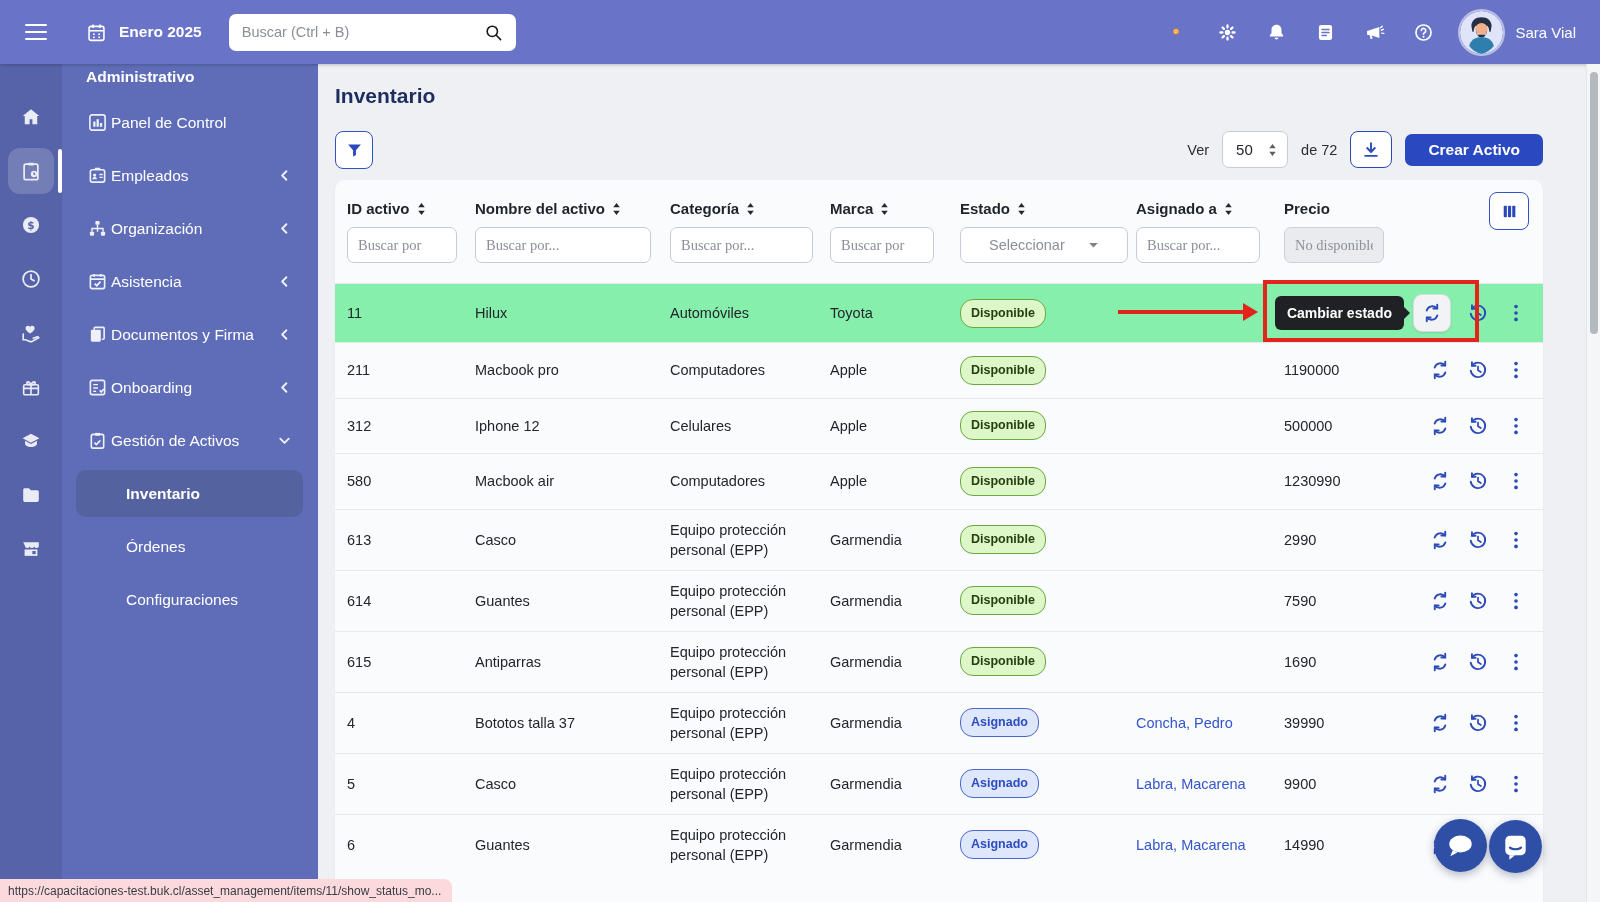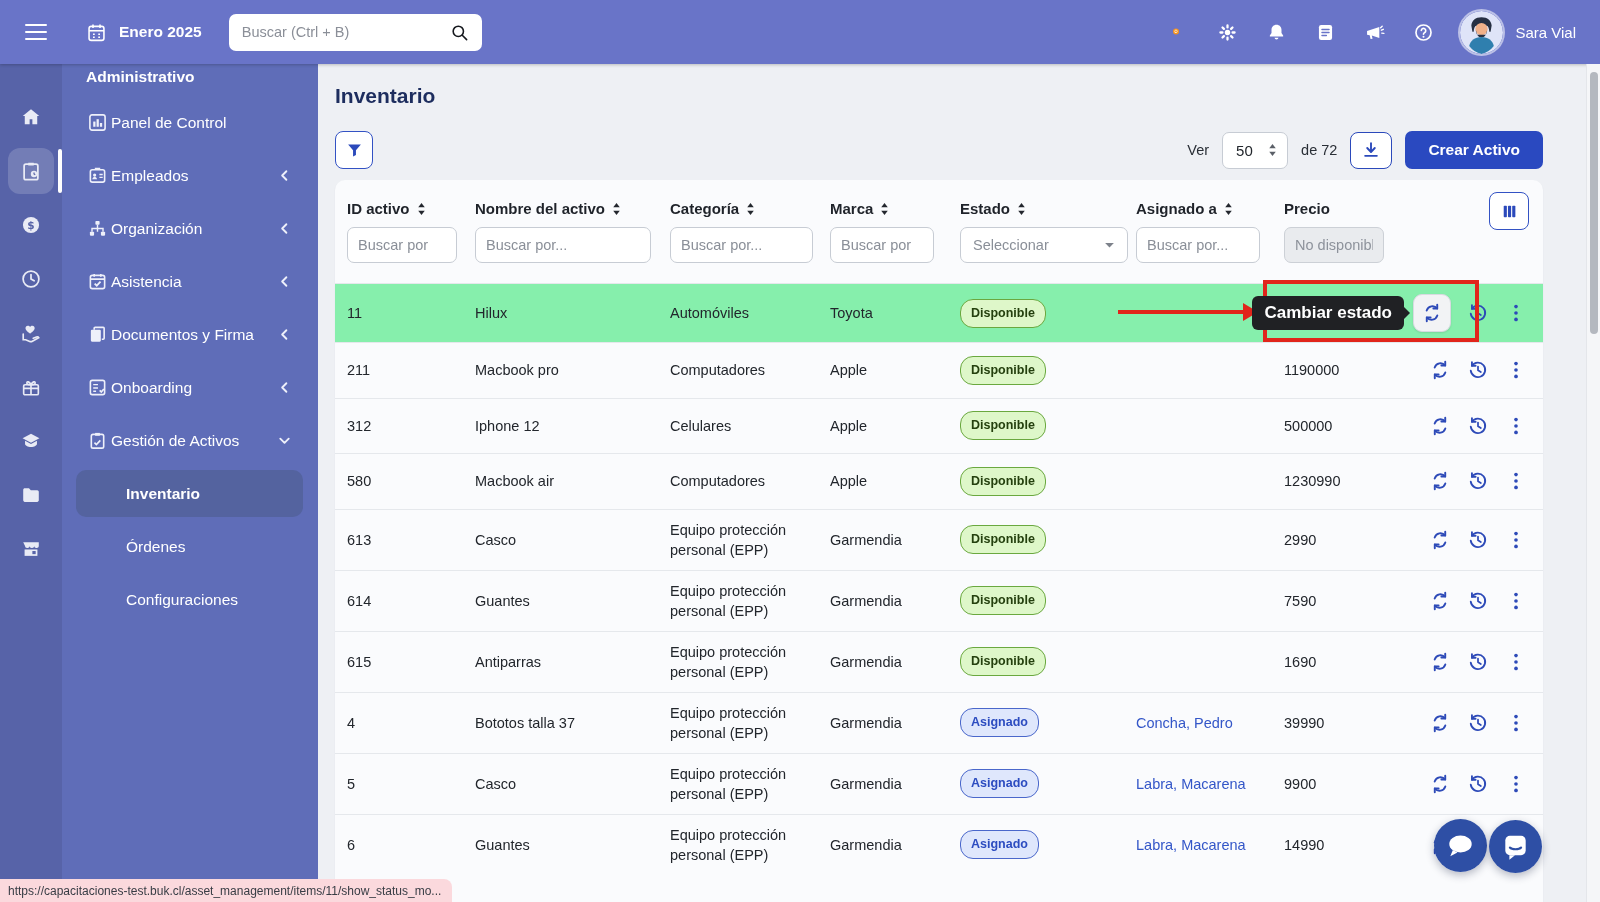--- a/index.html
+++ b/index.html
@@ -14,21 +14,21 @@
   .ic svg { width:100%; height:100%; display:block; }
 
   
   .topbar { position:absolute; top:0; left:0; width:1600px; height:64px; background:#6974c8;
             display:flex; align-items:center; z-index:30; box-shadow:0 1px 3px rgba(0,0,0,.22); }
   .hamburger { margin-left:25px; cursor:pointer; }
   .hamburger div { width:22px; height:2.6px; background:#fff; border-radius:2px; margin:4.6px 0; }
   .date-group { margin-left:39px; display:flex; align-items:center; gap:12px; color:#fff;
                 font-size:15.5px; font-weight:700; cursor:pointer; }
   .date-group .ic { width:21px; height:21px; color:#fff; }
-  .searchbox { margin-left:27px; width:253px; height:37px; background:#fff; border-radius:7px;
+  .searchbox { margin-left:27px; width:287px; height:37px; background:#fff; border-radius:7px;
                display:flex; align-items:center; padding:0 13px; }
   .searchbox input { border:none; outline:none; flex:1; font-size:14.5px; color:#333; background:transparent; }
   .searchbox input::placeholder { color:#8b8f98; }
   .searchbox .ic { width:19px; height:19px; color:#15181d; cursor:pointer; }
   .topbar-right { margin-left:auto; display:flex; align-items:center; margin-right:24px; }
   .tb-ic { width:21px; height:21px; color:#fff; margin-left:28px; cursor:pointer; }
   .tb-ic.badge { width:26px; height:26px; }
   .avatar { width:43px; height:43px; margin-left:26px; border-radius:50%; overflow:hidden; cursor:pointer;
             box-shadow:0 0 0 2px rgba(255,255,255,.55); }
   .username { color:#fff; font-size:15px; margin-left:12px; }
@@ -65,66 +65,66 @@
   .filter-btn .ic { width:17px; height:17px; }
   .controls { position:absolute; top:67px; right:57px; display:flex; align-items:center; gap:13px; }
   .ctl-label { font-size:14.5px; color:#2a2f36; }
   .select-50 { width:66px; height:37px; border:1px solid #c7ccd4; border-radius:7px; background:#fff;
                display:flex; align-items:center; justify-content:space-between; padding:0 9px 0 13px;
                font-size:15px; cursor:pointer; }
   .select-50 .ic { width:11px; height:14px; color:#5b6068; }
   .dl-btn { width:42px; height:37px; border:1.5px solid #2b49bb; border-radius:8px; background:#fff;
             color:#2b49bb; display:flex; align-items:center; justify-content:center; cursor:pointer; }
   .dl-btn .ic { width:18px; height:18px; }
-  .create-btn { height:38px; padding:0 23px; background:#2a49c0; color:#fff; border:none; border-radius:7px;
+  .create-btn { height:32px; padding:0 23px; background:#2a49c0; color:#fff; border:none; border-radius:7px;
                 font-weight:700; font-size:15.5px; display:flex; align-items:center; cursor:pointer;
                 font-family:inherit; }
 
   
   .card { position:absolute; left:17px; top:116px; width:1208px; bottom:-12px; background:#fafbfd;
           border-radius:10px; box-shadow:0 1px 2px rgba(30,40,60,.06); }
   .cols-btn { position:absolute; top:12px; right:14px; width:40px; height:38px; background:#fff;
               border:1.5px solid #3352c4; border-radius:8px; display:flex; align-items:center; justify-content:center;
               color:#2b49bb; cursor:pointer; }
   .cols-btn .ic { width:17px; height:17px; }
   .tgrid { display:grid; grid-template-columns:128px 195px 160px 130px 176px 148px 125px minmax(0,1fr);
            padding:0 14px 0 12px; align-items:center; }
   .thead { padding-top:20px; }
   .th { display:flex; align-items:center; gap:6px; font-size:15px; font-weight:700; color:#1f232a; cursor:pointer; }
   .th .ic { width:11px; height:14px; color:#23272e; }
   .th.nosort { cursor:default; }
   .tfilters { margin:10px 0 20px; }
   .tfilters input { height:36px; border:1px solid #c7ccd4; border-radius:7px; padding:0 10px;
-                    font-size:14.5px; color:#333; background:#fff; font-family:Liberation Sans, sans-serif; outline:none; }
+                    font-size:14.5px; color:#333; background:#fff; font-family:Liberation Serif, serif; outline:none; }
   .tfilters input::placeholder { color:#8a8f98; }
   .f-id input{ width:110px } .f-name input{ width:176px } .f-cat input{ width:143px } .f-brand input{ width:104px }
   .f-assigned input{ width:124px }
   .fselect { width:168px; height:36px; border:1px solid #c7ccd4; border-radius:7px; background:#fff;
-             display:flex; align-items:center; justify-content:space-between; padding:0 12px;
+             display:flex; align-items:center; justify-content:space-between; padding:0 28px;
              color:#8a8f98; font-size:14.5px; cursor:pointer;gap:23px; }
   .fselect .ic { width:11px; height:7px; color:#7d828b; }
   .f-price input:disabled { background:#e9ebee; color:#8d929b; border-color:#ccd0d6; width:100px; }
 
   .tbody .trow { border-top:1px solid #e5e8ec; min-height:55.5px; padding:10px 14px 10px 12px;
                  font-size:14.5px; color:#22262c; line-height:20px; position:relative; }
   .trow .cell-cat { padding-right:26px; }
   .badge { display:inline-block; padding:3px 10px 4px; border-radius:13px; font-size:12.5px; font-weight:700; }
   .badge-green { background:#def7c9; border:1.5px solid #6aa83f; color:#24400e; }
   .badge-blue  { background:#dfe7fc; border:1.5px solid #4a67cb; color:#2c4cc0;text-align:right; }
   .assignee-link { color:#3356c8; cursor:pointer; text-decoration:none; }
   .cell-actions { display:flex; justify-content:flex-end; align-items:center; gap:16px; padding-right:2px; }
   .action-btn { width:22px; height:22px; color:#2d4ab8; cursor:pointer; }
   .row-hl { background:#86efac; }
 
   
   .chip { background:#f2f3f5; border:1px solid #d8dbe1; border-radius:9px; padding:7px; position:relative;
           display:flex; box-shadow:0 1px 2px rgba(0,0,0,.1); cursor:pointer; }
   .chip .ic { width:22px; height:22px; color:#2d4ab8; }
   .tooltip { position:absolute; right:calc(100% + 10px); top:50%; transform:translateY(-50%);
-             background:#202124; color:#fff; font-size:17px; font-weight:600; padding:7px 12px;
+             background:#202124; color:#fff; font-size:14px; font-weight:600; padding:7px 12px;
              border-radius:6px; white-space:nowrap; z-index:9; }
   .tooltip::after { content:""; position:absolute; left:100%; top:50%; transform:translateY(-50%);
              border:6px solid transparent; border-left-color:#202124; }
   .red-box { position:absolute; left:928px; top:-4px; width:216px; height:62px; border:4px solid #e1251b;
              z-index:8; pointer-events:none; }
   .red-arrow { position:absolute; left:783px; top:26px; width:126px; height:3.5px; background:#e1251b; z-index:8; }
   .red-arrow::after { content:""; position:absolute; right:-14px; top:-7px;
              border-left:15px solid #e1251b; border-top:9px solid transparent; border-bottom:9px solid transparent; }
 
   

